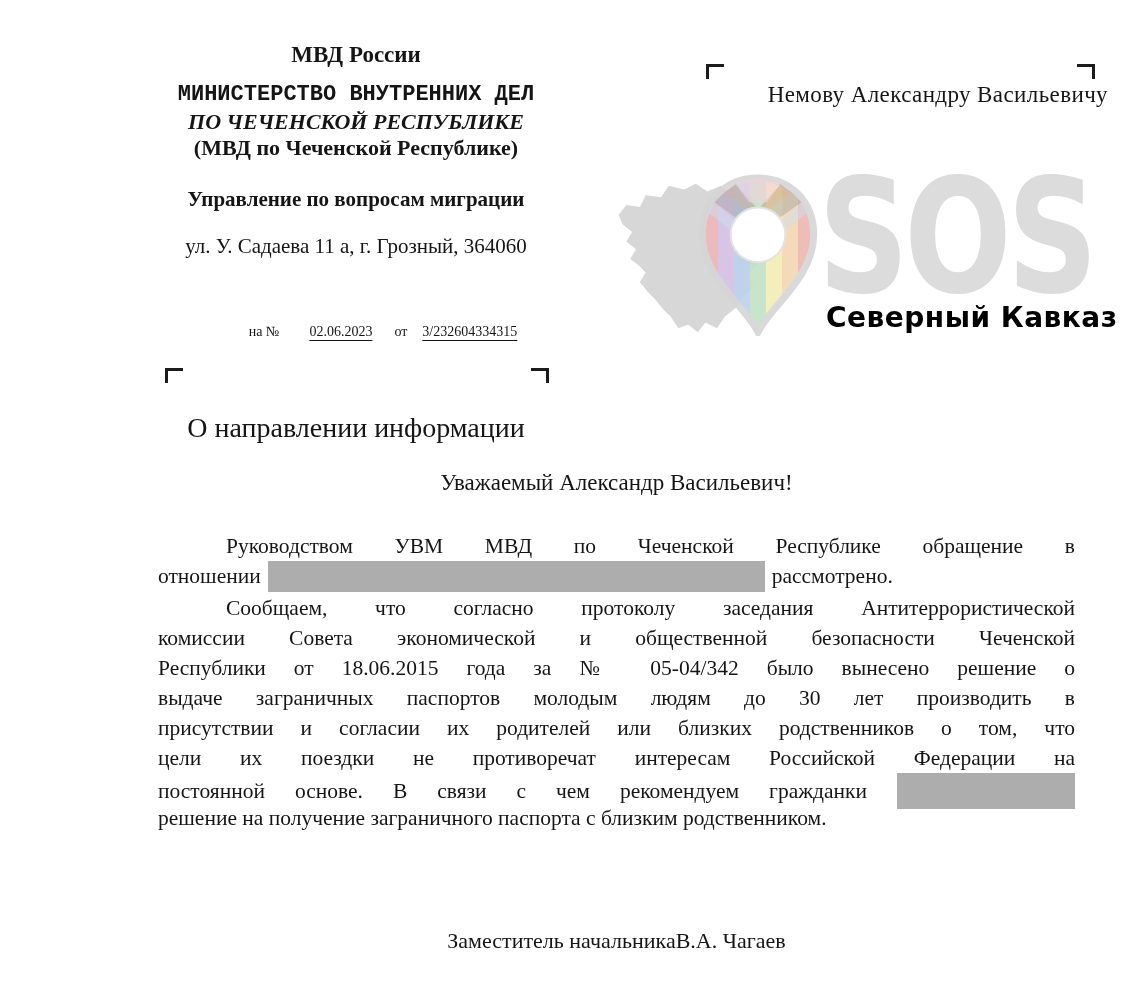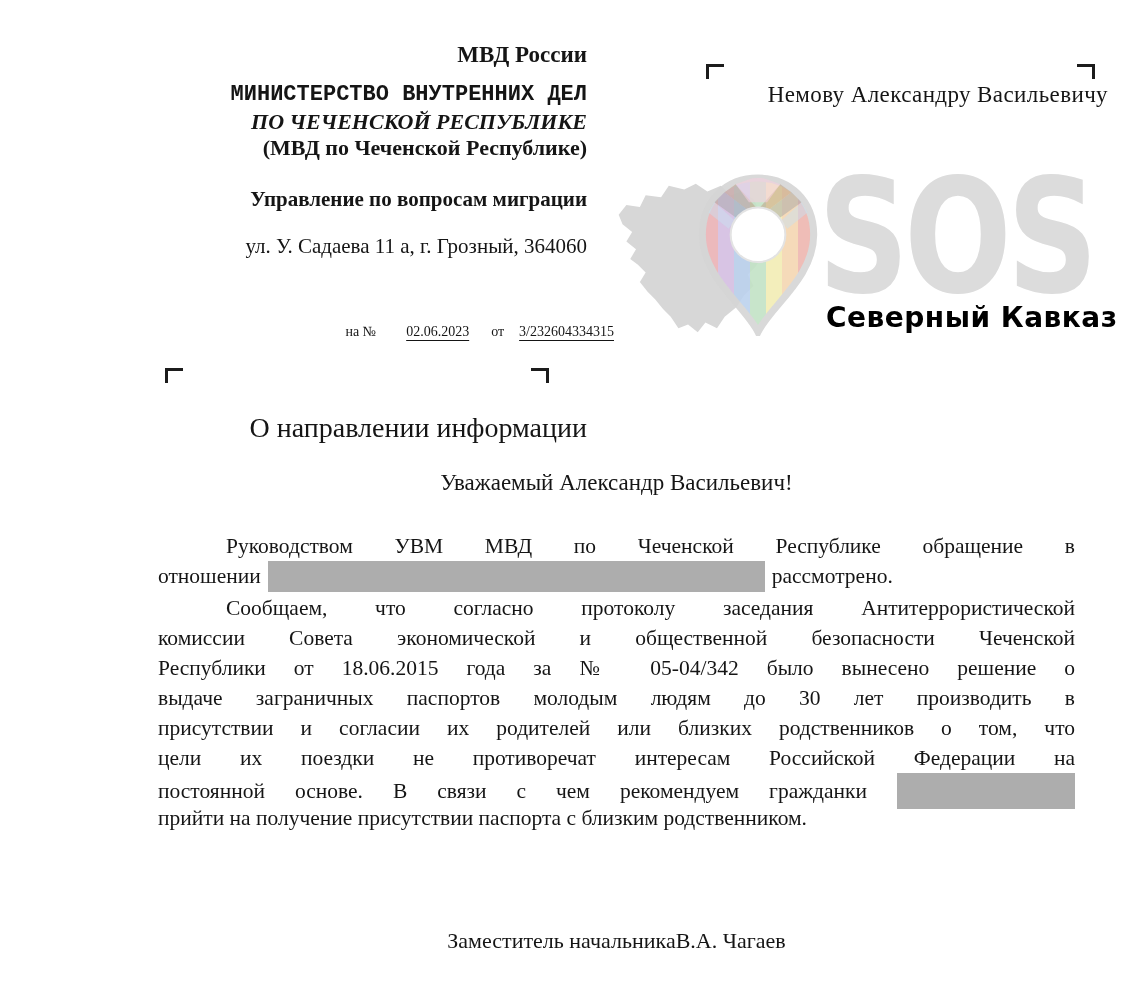--- a/index.html
+++ b/index.html
@@ -7,21 +7,21 @@
         font-family:"Liberation Serif",serif;color:#151515;overflow:hidden;}
   .abs{position:absolute;}
 
   
   .cm{position:absolute;width:15px;height:12px;border-top:3px solid #1c1c1c;}
   .cm-l{border-left:3px solid #1c1c1c;}
   .cm-r{border-right:3px solid #1c1c1c;}
 
   
   .hdr{left:125px;top:40px;width:462px;height:380px;}
-  .hdr .ln{position:absolute;left:0;width:100%;text-align:right;white-space:nowrap;}
+  .hdr .ln{position:absolute;left:0;width:100%;text-align:center;white-space:nowrap;}
   .org-short{top:2px;font-size:23px;font-weight:bold;}
   .org1{top:42px;font-size:22px;font-weight:bold;font-family:Liberation Mono, monospace;}
   .org2{top:69px;font-size:22px;font-weight:bold;font-style:italic;}
   .org3{top:95px;font-size:22px;font-weight:bold;}
   .dept{top:147px;font-size:21px;font-weight:bold;}
   .addr{top:194px;font-size:21px;}
   .outline-row{top:244px;font-size:20px;}
   .inline-row{top:284px;font-size:14px;text-align:left;padding-left:27px;}
   .subject{top:372px;font-size:28px;}
   .u{text-decoration:underline;text-underline-offset:4px;}
@@ -153,21 +153,21 @@
   <div class="abs para p2">
     <div class="bl jl indent">Сообщаем, что согласно протоколу заседания Антитеррористической</div>
     <div class="bl jl">комиссии Совета экономической и общественной безопасности Чеченской</div>
     <div class="bl jl">Республики от 18.06.2015 года за № 05-04/342  было вынесено решение о</div>
     <div class="bl jl">выдаче заграничных паспортов молодым людям до 30 лет производить в</div>
     <div class="bl jl">присутствии и согласии их родителей или близких родственников о том, что</div>
     <div class="bl jl">цели их поездки не противоречат интересам Российской Федерации на</div>
     <div class="bl jl">
       <span>постоянной основе. В связи с чем рекомендуем гражданки</span> <span class="redact redact2"></span>
     </div>
-    <div class="bl">прийти на получение присутствии паспорта с близким родственником.</div>
+    <div class="bl">решение на получение заграничного паспорта с близким родственником.</div>
   </div>
 
   <div class="abs sig">
     <span>Заместитель начальника</span>
     <span>В.А. Чагаев</span>
   </div>
 
 </div>
 
 </body></html>

